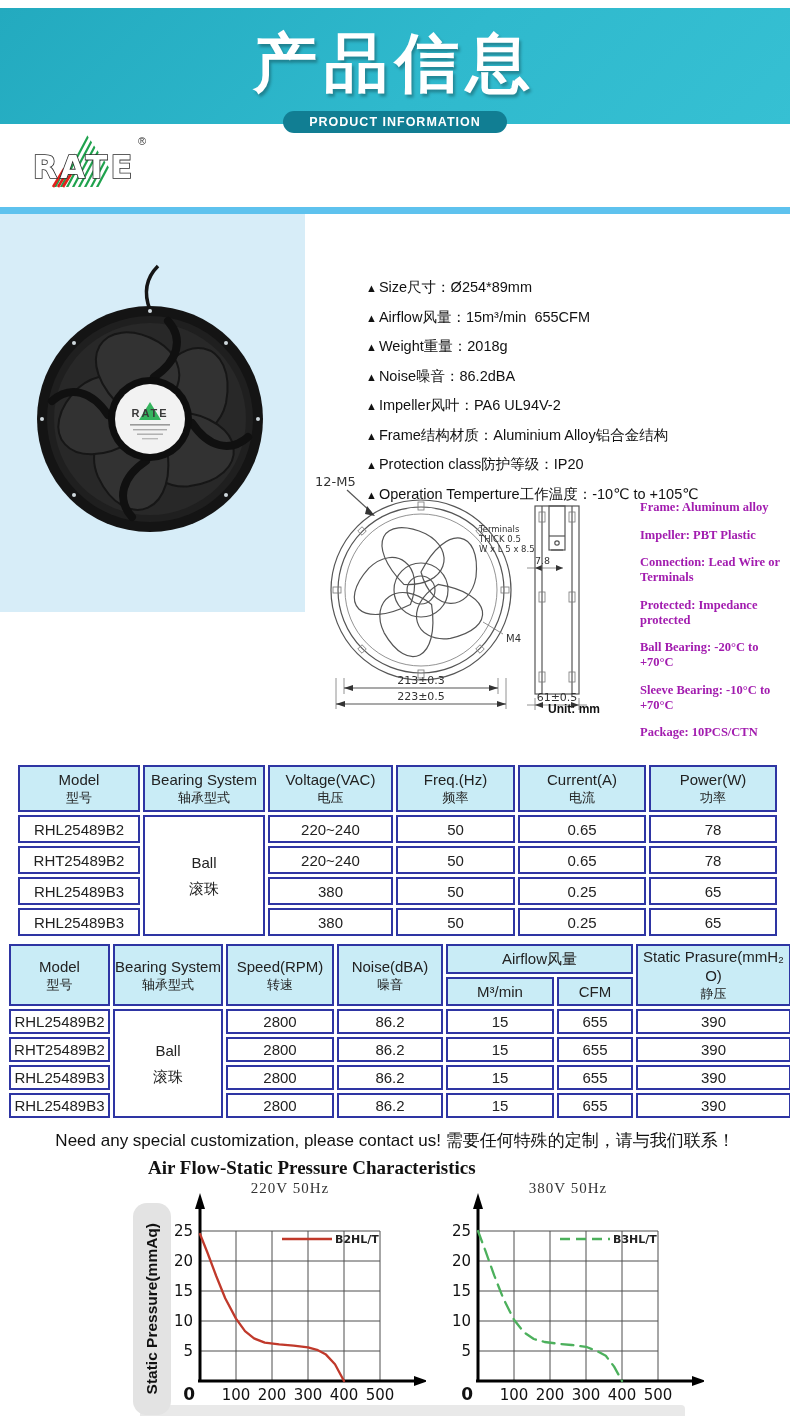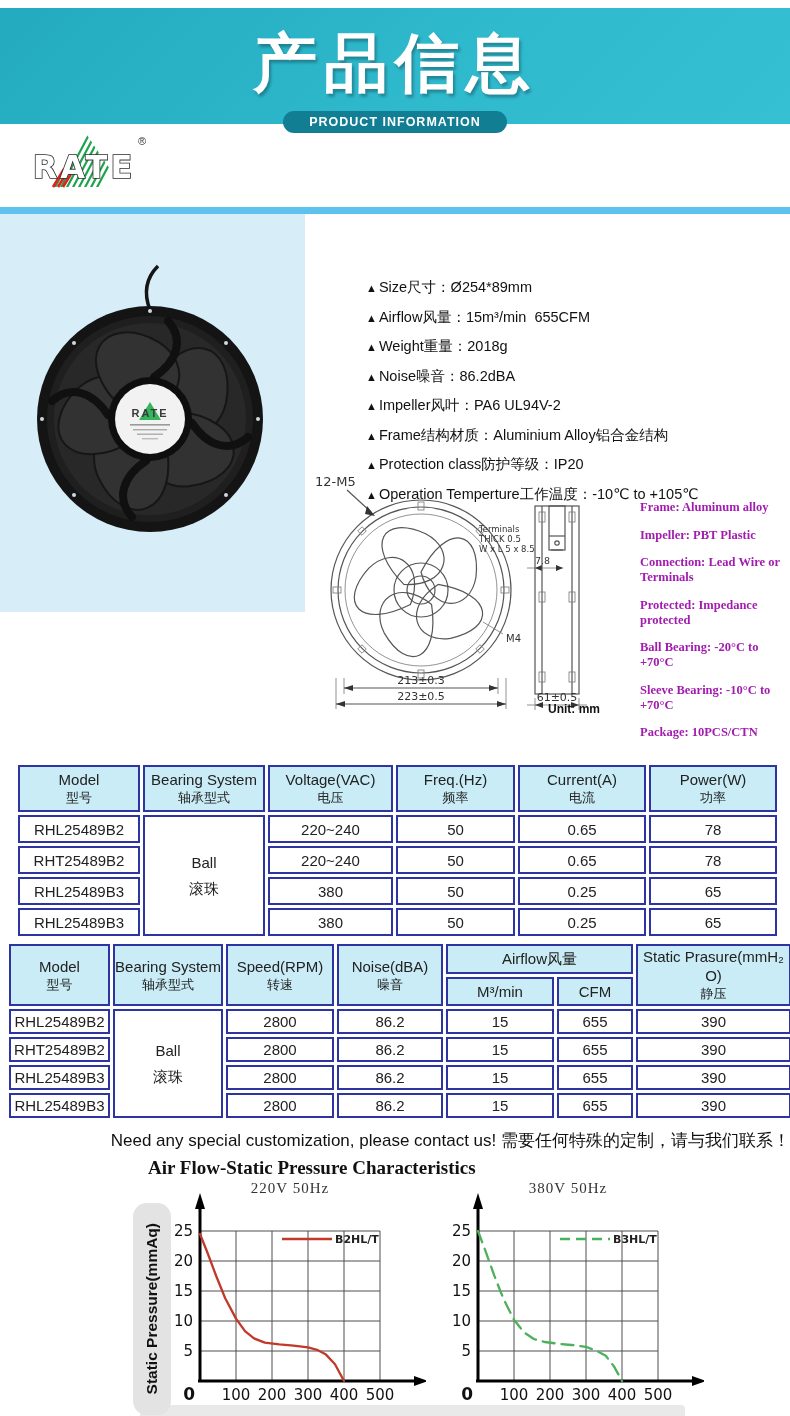--- a/index.html
+++ b/index.html
@@ -39,21 +39,21 @@
   .hd .en{font-size:15px;line-height:19px;}
   .hd .zh{font-size:13px;line-height:18px;}
   .t1{width:758px;margin:7px 0 0 15px;}
   .t1 td.cell{height:24px;}
   .t2{width:778px;margin:2px 0 0 6px;}
   .t2 td.cell{height:21px;}
   .t2 td.hd{padding:1px 0;}
   td.merged{vertical-align:middle;}
   .merged div{line-height:26px;font-size:15px;}
 
-  .contact{margin-top:8px;text-align:right;font-size:17px;color:#111;}
+  .contact{margin-top:8px;text-align:center;font-size:17px;color:#111;}
 
   
   .charts{position:relative;height:283px;margin-top:3px;}
   .charts-title{position:absolute;left:148px;top:2px;font-family:"Liberation Serif","DejaVu Serif",serif;
                 font-weight:bold;font-size:19px;color:#111;}
   .grayfoot{position:absolute;left:140px;top:250px;width:545px;height:26px;background:#e9e9e9;border-radius:4px;}
   .yband{position:absolute;left:133px;top:48px;width:38px;height:212px;background:#e3e3e3;border-radius:14px;
          display:flex;align-items:center;justify-content:center;}
   .yband span{writing-mode:vertical-rl;transform:rotate(180deg);font-weight:bold;font-size:15.5px;color:#111;}
   svg.chart{position:absolute;top:26px;width:270px;height:232px;}

